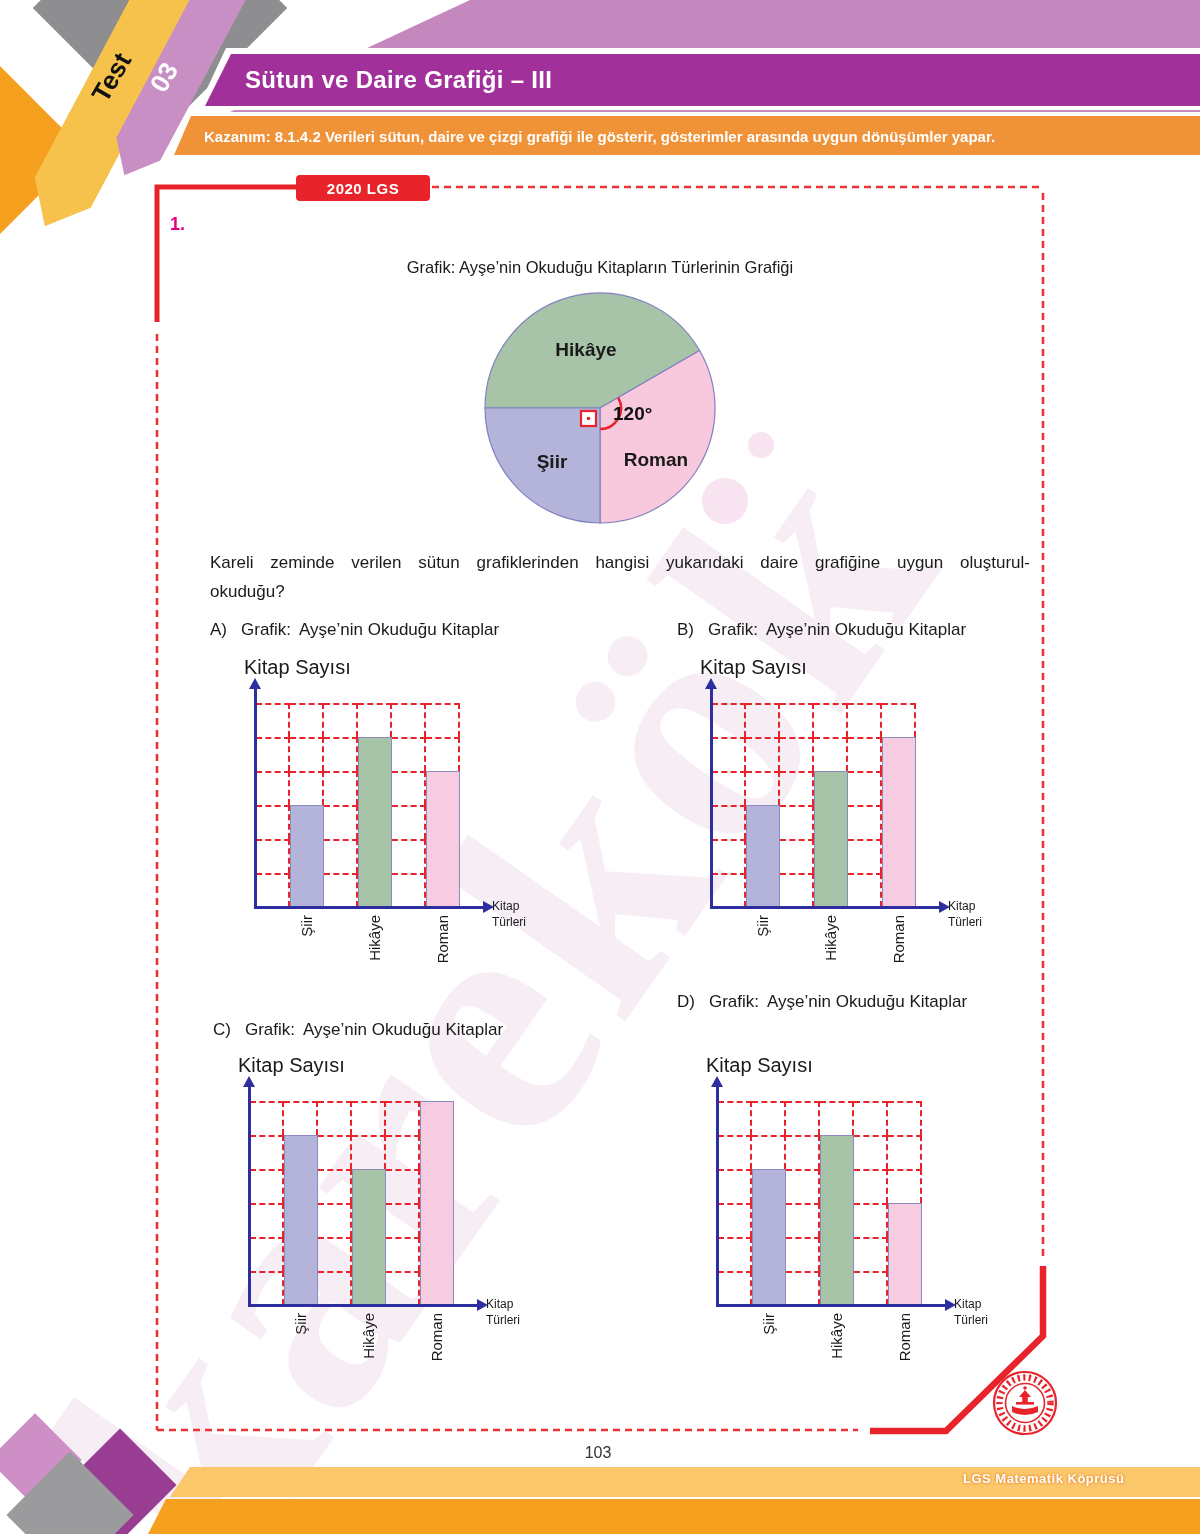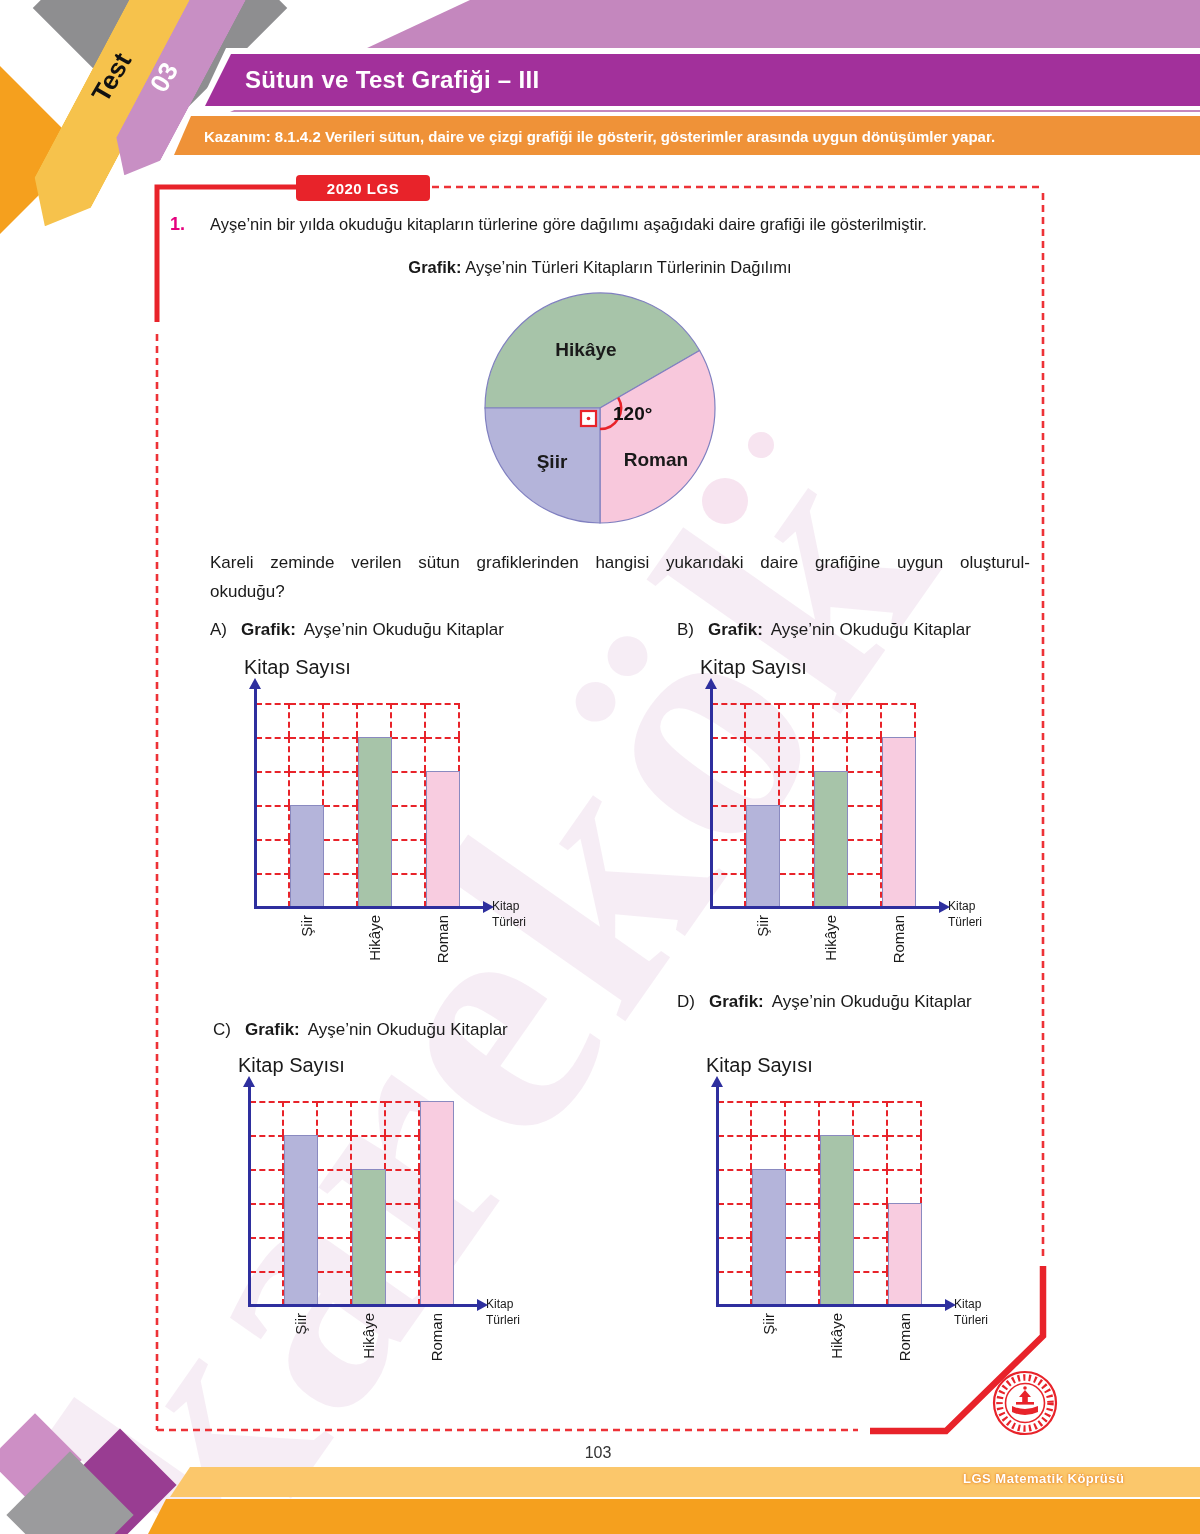--- a/index.html
+++ b/index.html
@@ -39,21 +39,21 @@
 
   
   .frame-svg{position:absolute;left:0;top:0;z-index:1;pointer-events:none}
   .badge{position:absolute;left:296px;top:175px;width:134px;height:26px;background:#e8232a;border-radius:4px;
     color:#fff;font-size:15px;font-weight:bold;display:flex;align-items:center;justify-content:center;z-index:2;letter-spacing:.5px}
 
   
   .q-number{position:absolute;left:170px;top:214px;font-size:18px;font-weight:bold;color:#e5007d;z-index:2}
   .q-text{position:absolute;left:210px;top:215px;width:800px;font-size:16.5px;z-index:2}
   .pie-caption{position:absolute;left:300px;top:258px;width:600px;text-align:center;font-size:16.5px;z-index:2}
-  .bold{font-weight:bold}
+  .bold{font-weight:normal}
   .prompt{position:absolute;left:210px;top:548px;width:820px;font-size:17px;font-weight:normal;line-height:29px;z-index:2}
   .prompt-l1{text-align:justify;text-align-last:justify}
 
   
   #pie-chart{position:absolute;left:470px;top:278px;width:260px;height:260px;z-index:2}
   .pie-lab{font-size:19px;font-weight:bold;fill:#1a1a1a;text-anchor:middle;font-family:"Liberation Sans",sans-serif}
   .pie-ann{font-size:19px;font-weight:bold;fill:#111;font-family:"Liberation Sans",sans-serif}
 
   
   .opt-label{position:absolute;font-size:17px;z-index:2}
@@ -100,42 +100,41 @@
 
   <div class="band-lightpurple"></div>
   <div class="diamond d-gray-top"></div>
   <div class="diamond d-orange-left"></div>
   <div class="band-yellow"></div>
   <div class="band-03"></div>
   <div class="test-label">Test</div>
   <div class="num-label">03</div>
   <div class="banner-outline"></div>
   <div class="banner">
-    <div class="banner-title">Sütun ve Test Grafiği – III</div>
+    <div class="banner-title">Sütun ve Daire Grafiği – III</div>
   </div>
   <div class="kazanim-bar">
     <div class="kazanim-text">Kazanım: 8.1.4.2 Verileri sütun, daire ve çizgi grafiği ile gösterir, gösterimler arasında uygun dönüşümler yapar.</div>
   </div>
 
   <svg class="frame-svg" width="1200" height="1534">
     <path d="M302 187 H157 V322" stroke="#e8232a" stroke-width="5" fill="none"></path>
     <path d="M432 187 H1043" stroke="#ed3237" stroke-width="2.6" stroke-dasharray="7 5" fill="none"></path>
     <path d="M1043 193 V1258" stroke="#ed3237" stroke-width="2.6" stroke-dasharray="7 5" fill="none"></path>
     <path d="M157 334 V1430" stroke="#ed3237" stroke-width="2.6" stroke-dasharray="7 5" fill="none"></path>
     <path d="M157 1430 H858" stroke="#ed3237" stroke-width="2.6" stroke-dasharray="7 5" fill="none"></path>
     <path d="M1043 1266 V1336 L946 1431 H870" stroke="#e8232a" stroke-width="6.5" fill="none"></path>
   </svg>
   <div class="badge">2020 LGS</div>
 
   <div class="q-number">1.</div>
-  <div class="q-text">Ayşe’nin bir yılda okuduğu kitapların türlerine göre dağılımı aşağıdaki daire grafiği ile gösterilmiştir.</div>
 
   <div class="pie-caption">
     <span class="bold">Grafik:</span>
-    <span>Ayşe’nin Türleri Kitapların Türlerinin Dağılımı</span>
+    <span>Ayşe’nin Okuduğu Kitapların Türlerinin Grafiği</span>
   </div>
   <div id="pie-chart"><svg width="260" height="260" viewBox="-130 -130 260 260">
         <path d="M0 0 L-115.0 -0.0 A115 115 0 0 1 99.6 -57.5 Z" fill="#a7c4a9" stroke="#8080c0" stroke-width="1.2"></path>
         <path d="M0 0 L99.6 -57.5 A115 115 0 0 1 0.0 115.0 Z" fill="#f8c8dc" stroke="#8080c0" stroke-width="1.2"></path>
         <path d="M0 0 L0.0 115.0 A115 115 0 0 1 -115.0 0.0 Z" fill="#b4b4da" stroke="#8080c0" stroke-width="1.2"></path>
         <text class="pie-lab" x="-14" y="-52">Hikâye</text>
         <text class="pie-lab" x="56" y="58">Roman</text>
         <text class="pie-lab" x="-48" y="60">Şiir</text>
         <rect x="-19" y="3" width="15" height="15" fill="#fff" stroke="#e8232a" stroke-width="2.2"></rect>
         <circle cx="-11.5" cy="10.5" r="1.8" fill="#e8232a"></circle>

